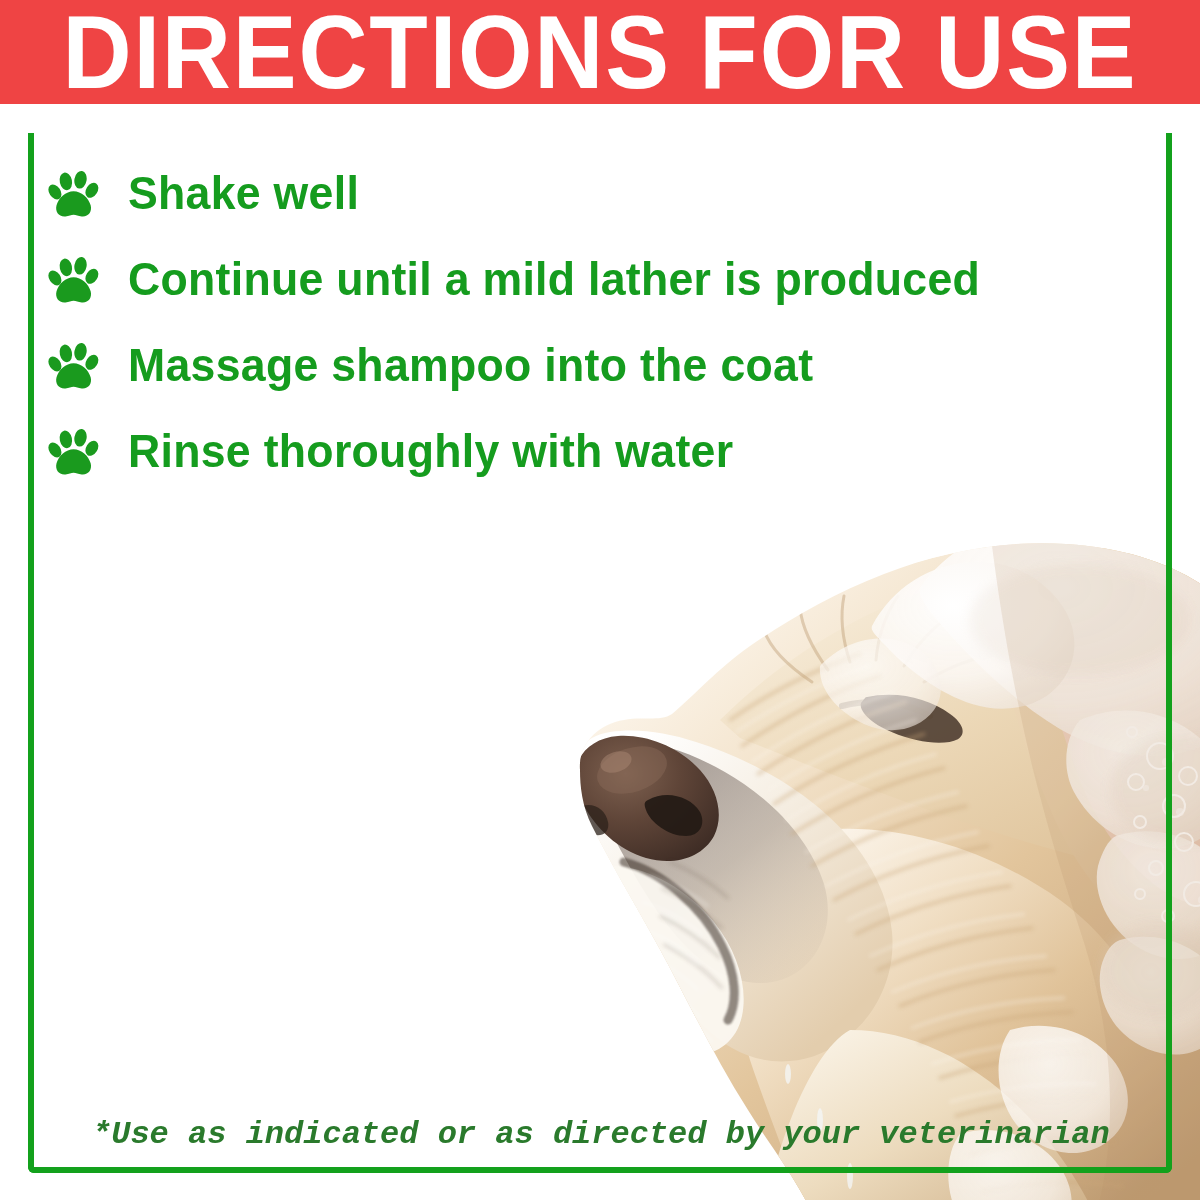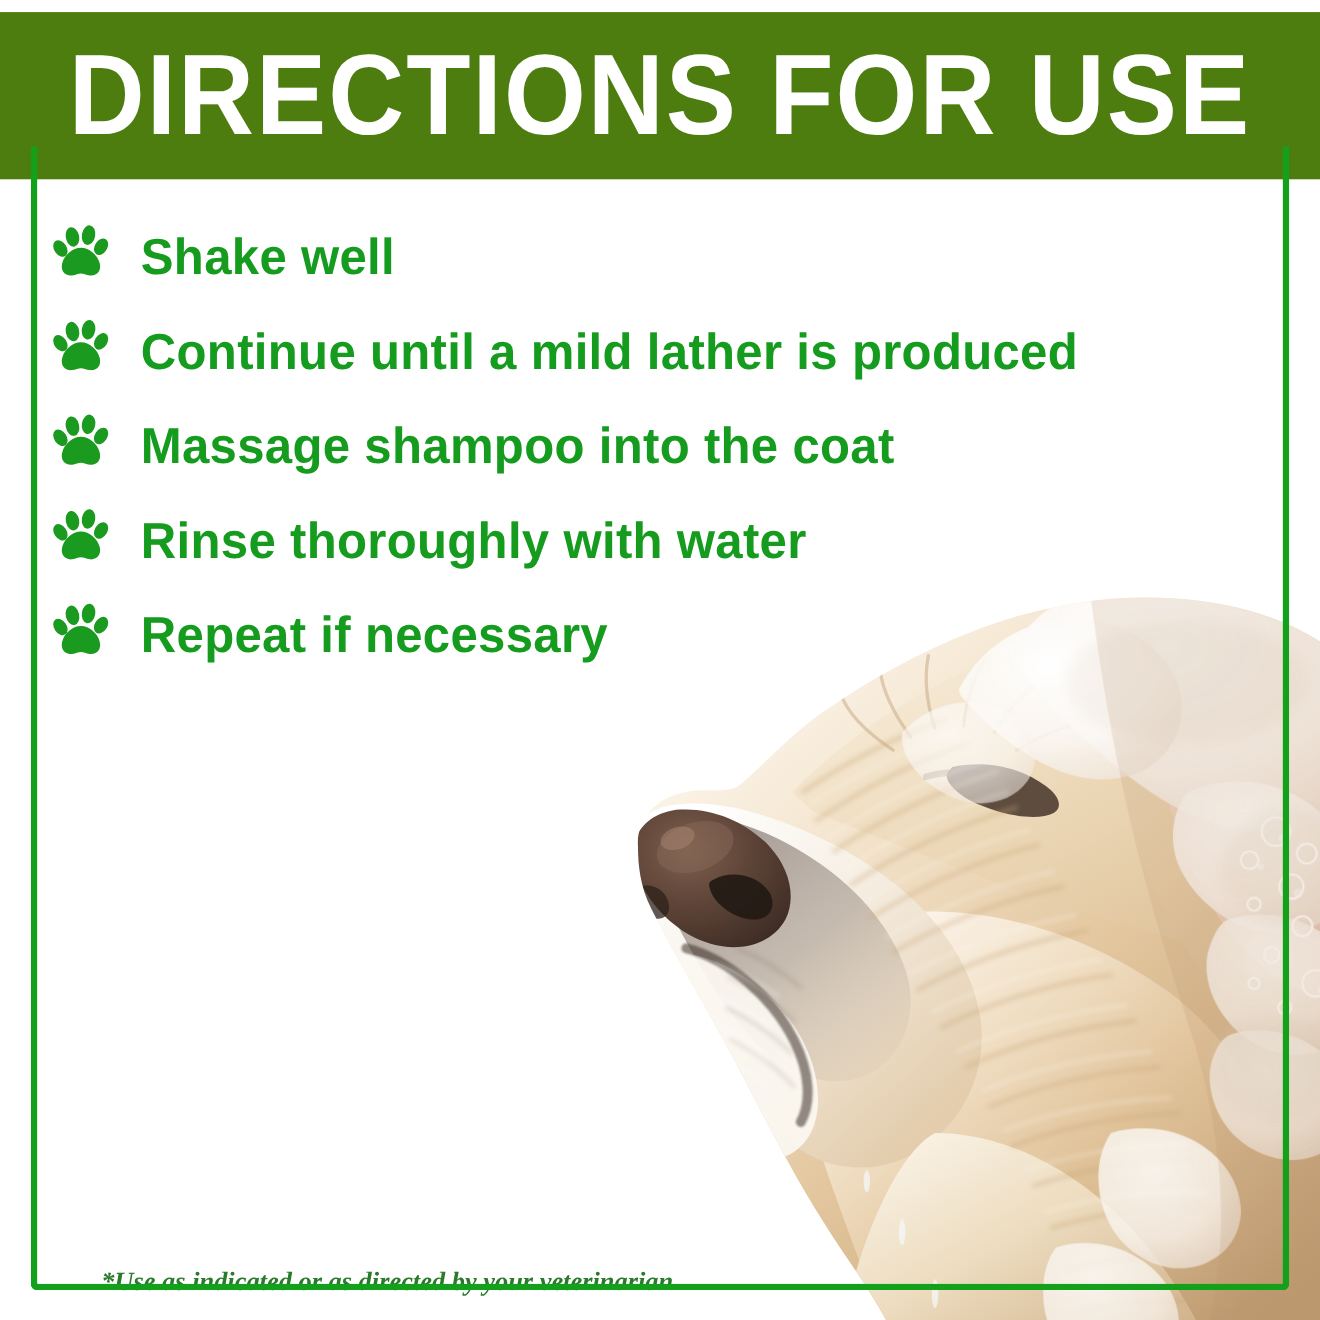--- a/index.html
+++ b/index.html
@@ -5,22 +5,22 @@
   html,body{margin:0;padding:0;background:#ffffff;}
   body{
     width:1200px;height:1200px;overflow:hidden;position:relative;
     font-family:"Liberation Sans","DejaVu Sans",sans-serif;
     -webkit-font-smoothing:antialiased;
   }
   #poster{position:absolute;inset:0;background:#ffffff;}
 
   
   .banner{
-    position:absolute;left:0;top:11px;width:1200px;height:152px;
-    background:#4d7c0f;overflow:hidden;
+    position:absolute;left:0;top:0;width:1200px;height:104px;
+    background:#ef4444;overflow:hidden;
   }
   .banner-title{
     position:absolute;left:0;right:0;top:50%;transform:translateY(-50%);
     text-align:center;
     color:#ffffff;
     font-family:"Liberation Sans Narrow","Liberation Sans","DejaVu Sans Condensed",sans-serif;
     font-weight:bold;
     font-size:104px;
     line-height:104px;
     letter-spacing:2px;
@@ -46,21 +46,21 @@
     z-index:2;
   }
   .dog-layer svg{display:block;width:100%;height:100%;}
 
   
   .list{
     position:absolute;left:48px;top:170px;width:1000px;
     z-index:3;
   }
   .row{
-    display:flex;align-items:flex-end;
+    display:flex;align-items:flex-start;
     height:86px;
   }
   .paw{
     width:52px;height:52px;flex:0 0 52px;margin-right:28px;
     display:block;
   }
   .paw svg{display:block;width:52px;height:52px;}
   .row-text{
     color:#159c1e;
     font-family:"Liberation Sans Narrow","Liberation Sans","DejaVu Sans Condensed",sans-serif;
@@ -68,26 +68,26 @@
     font-size:46px;
     line-height:46px;
     letter-spacing:0.3px;
     white-space:nowrap;
     transform:scaleX(0.97);
     transform-origin:left center;
   }
 
   
   .footnote{
-    position:absolute;left:92px;top:1152px;
+    position:absolute;left:92px;top:1121px;
     color:#2a7a2c;
-    font-family:Liberation Serif, serif;
+    font-family:Liberation Mono, monospace;
     font-style:italic;
     font-weight:600;
-    font-size:24px;
+    font-size:32px;
     line-height:28px;
     white-space:nowrap;
     z-index:3;
   }
 </style>
 </head>
 <body>
 
 <div id="poster">
 
@@ -405,32 +405,20 @@
           <ellipse cx="22" cy="14" rx="7.5" ry="11" transform="rotate(-12 22 14)"></ellipse>
           <ellipse cx="40" cy="12" rx="7.5" ry="11" transform="rotate(10 40 12)"></ellipse>
           <ellipse cx="8.5" cy="27" rx="7" ry="10" transform="rotate(-34 8.5 27)"></ellipse>
           <ellipse cx="54" cy="25" rx="7" ry="10" transform="rotate(32 54 25)"></ellipse>
           <path d="M31.5,26 C41,26 50,34 52.5,43.5 C54.6,51.6 49.6,58 41.5,57.2 C37,56.8 34.6,55 31.5,55 C28.4,55 26,56.8 21.5,57.2 C13.4,58 8.4,51.6 10.5,43.5 C13,34 22,26 31.5,26 Z"></path>
         </svg>
       </span>
       <span class="row-text">Rinse thoroughly with water</span>
     </div>
 
-    <div class="row">
-      <span class="paw">
-        <svg viewBox="0 0 64 64" xmlns="http://www.w3.org/2000/svg" fill="#1a9a1e">
-          <ellipse cx="22" cy="14" rx="7.5" ry="11" transform="rotate(-12 22 14)"></ellipse>
-          <ellipse cx="40" cy="12" rx="7.5" ry="11" transform="rotate(10 40 12)"></ellipse>
-          <ellipse cx="8.5" cy="27" rx="7" ry="10" transform="rotate(-34 8.5 27)"></ellipse>
-          <ellipse cx="54" cy="25" rx="7" ry="10" transform="rotate(32 54 25)"></ellipse>
-          <path d="M31.5,26 C41,26 50,34 52.5,43.5 C54.6,51.6 49.6,58 41.5,57.2 C37,56.8 34.6,55 31.5,55 C28.4,55 26,56.8 21.5,57.2 C13.4,58 8.4,51.6 10.5,43.5 C13,34 22,26 31.5,26 Z"></path>
-        </svg>
-      </span>
-      <span class="row-text">Repeat if necessary</span>
-    </div>
 
 
   </div>
 
   <div class="footnote">*Use as indicated or as directed by your veterinarian</div>
 
   <div class="frame"></div>
 
 </div>
 

